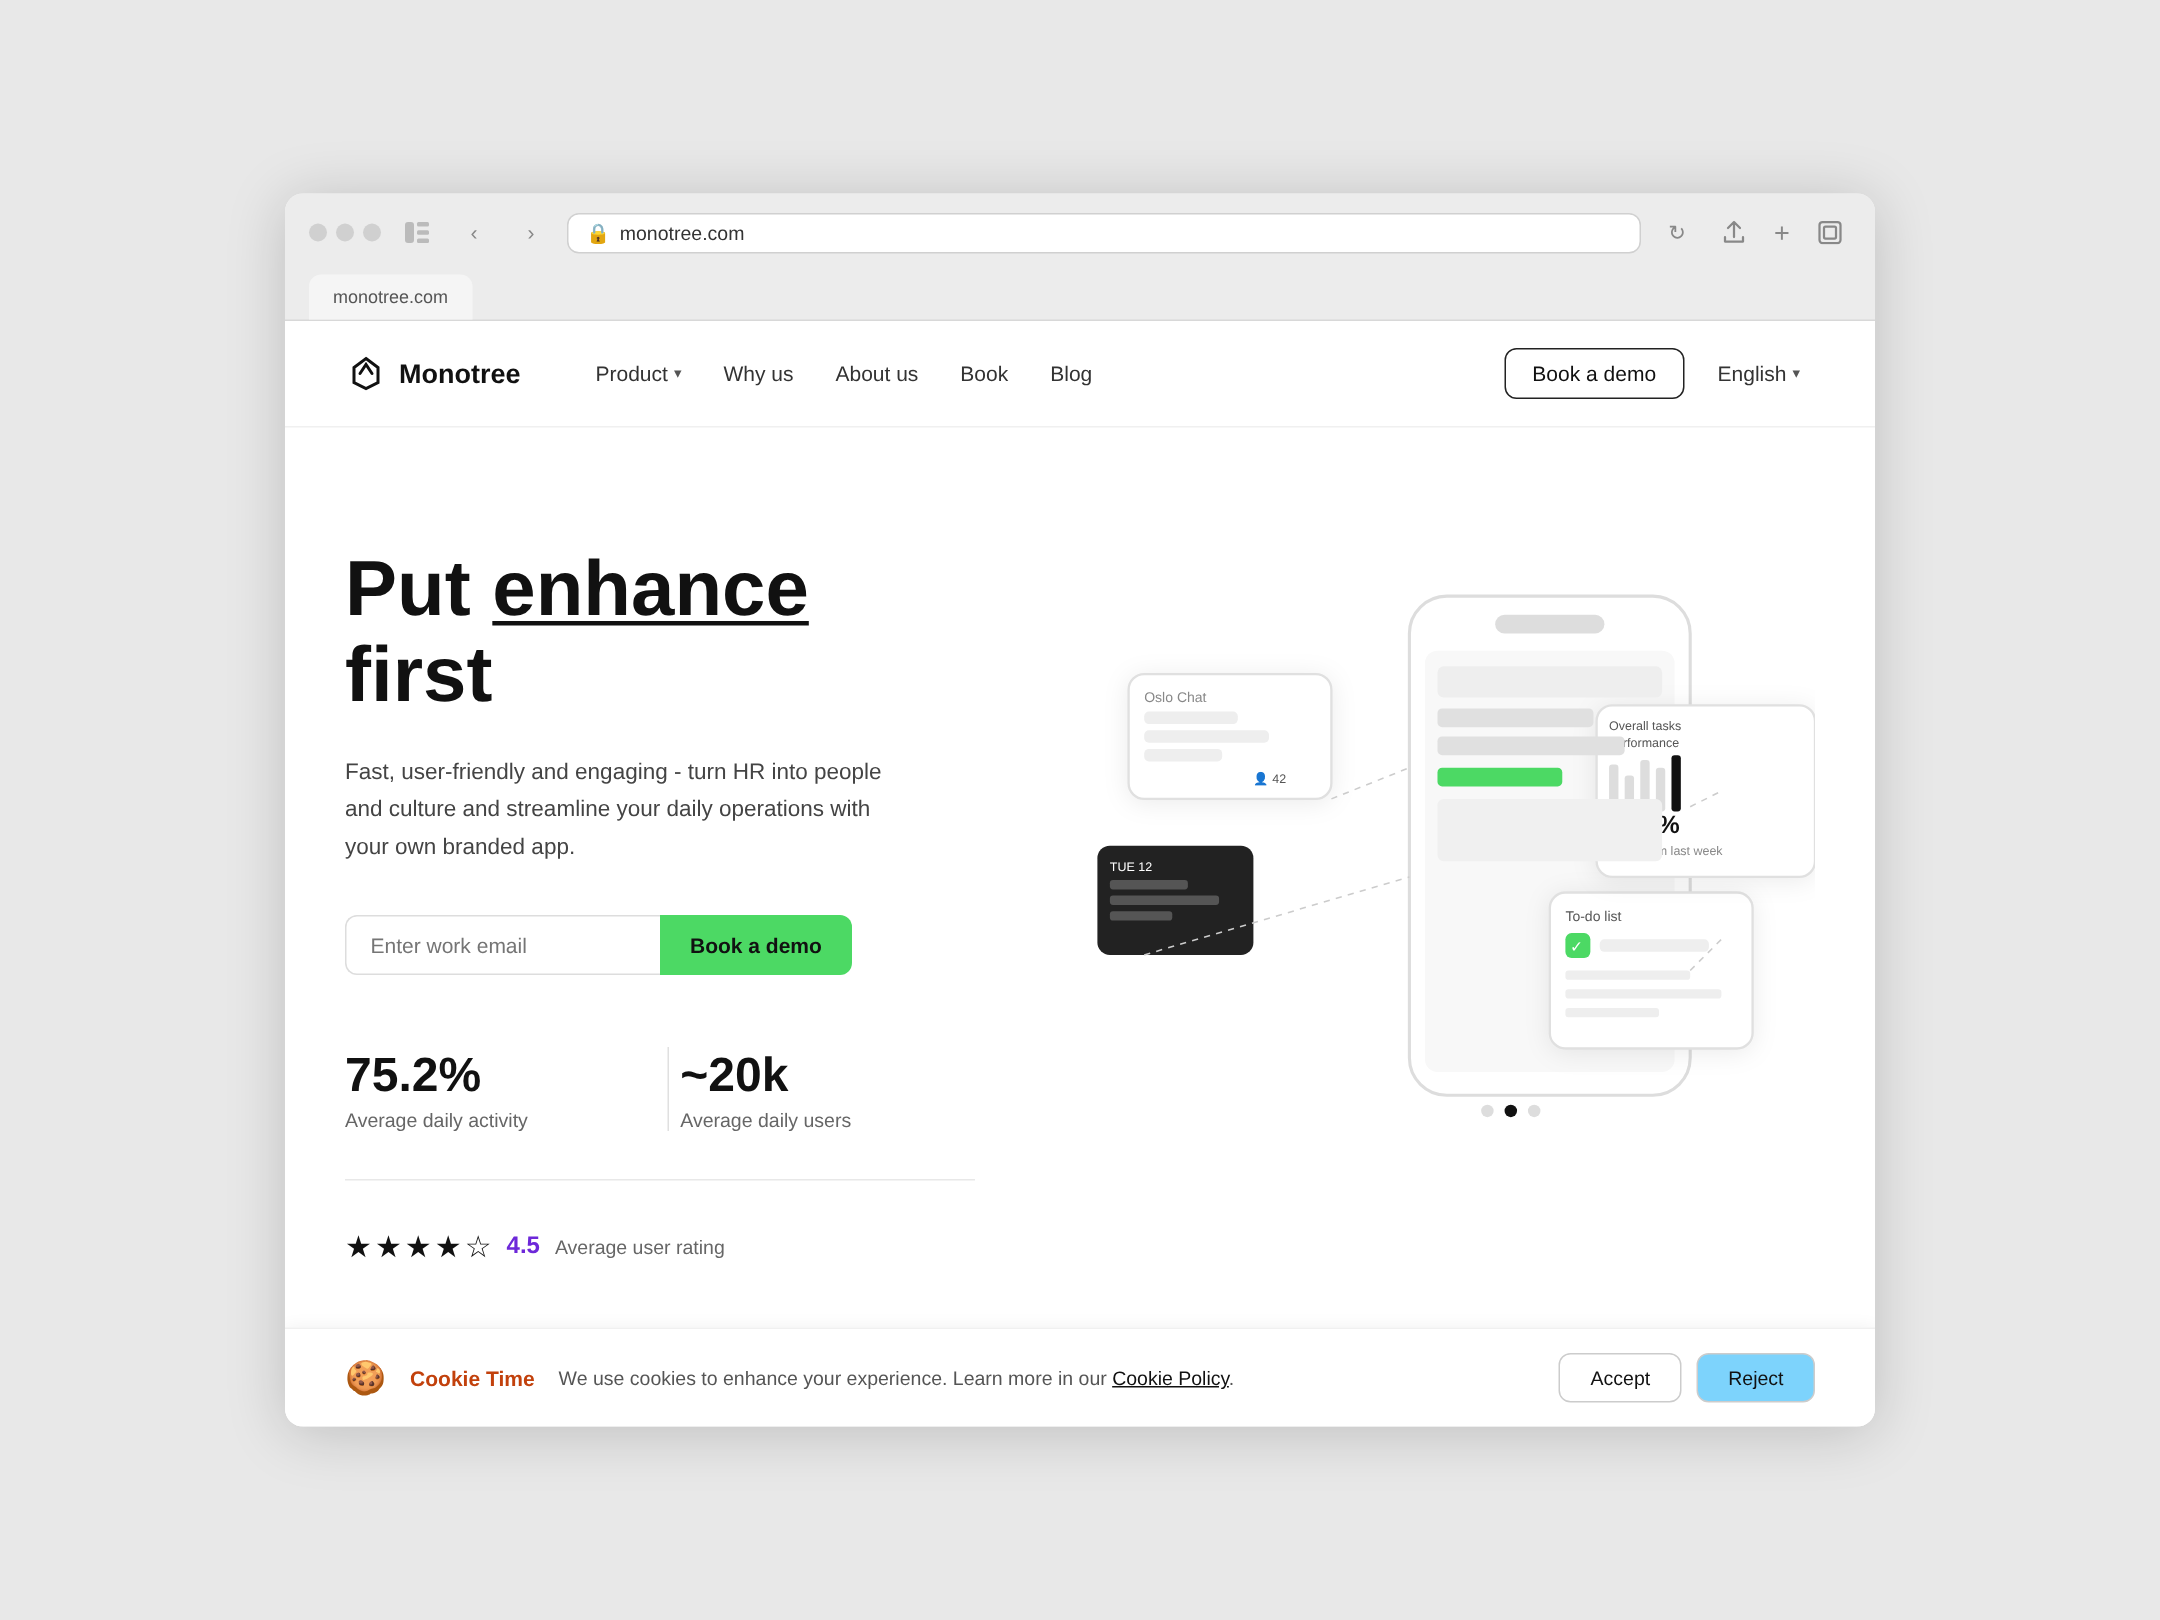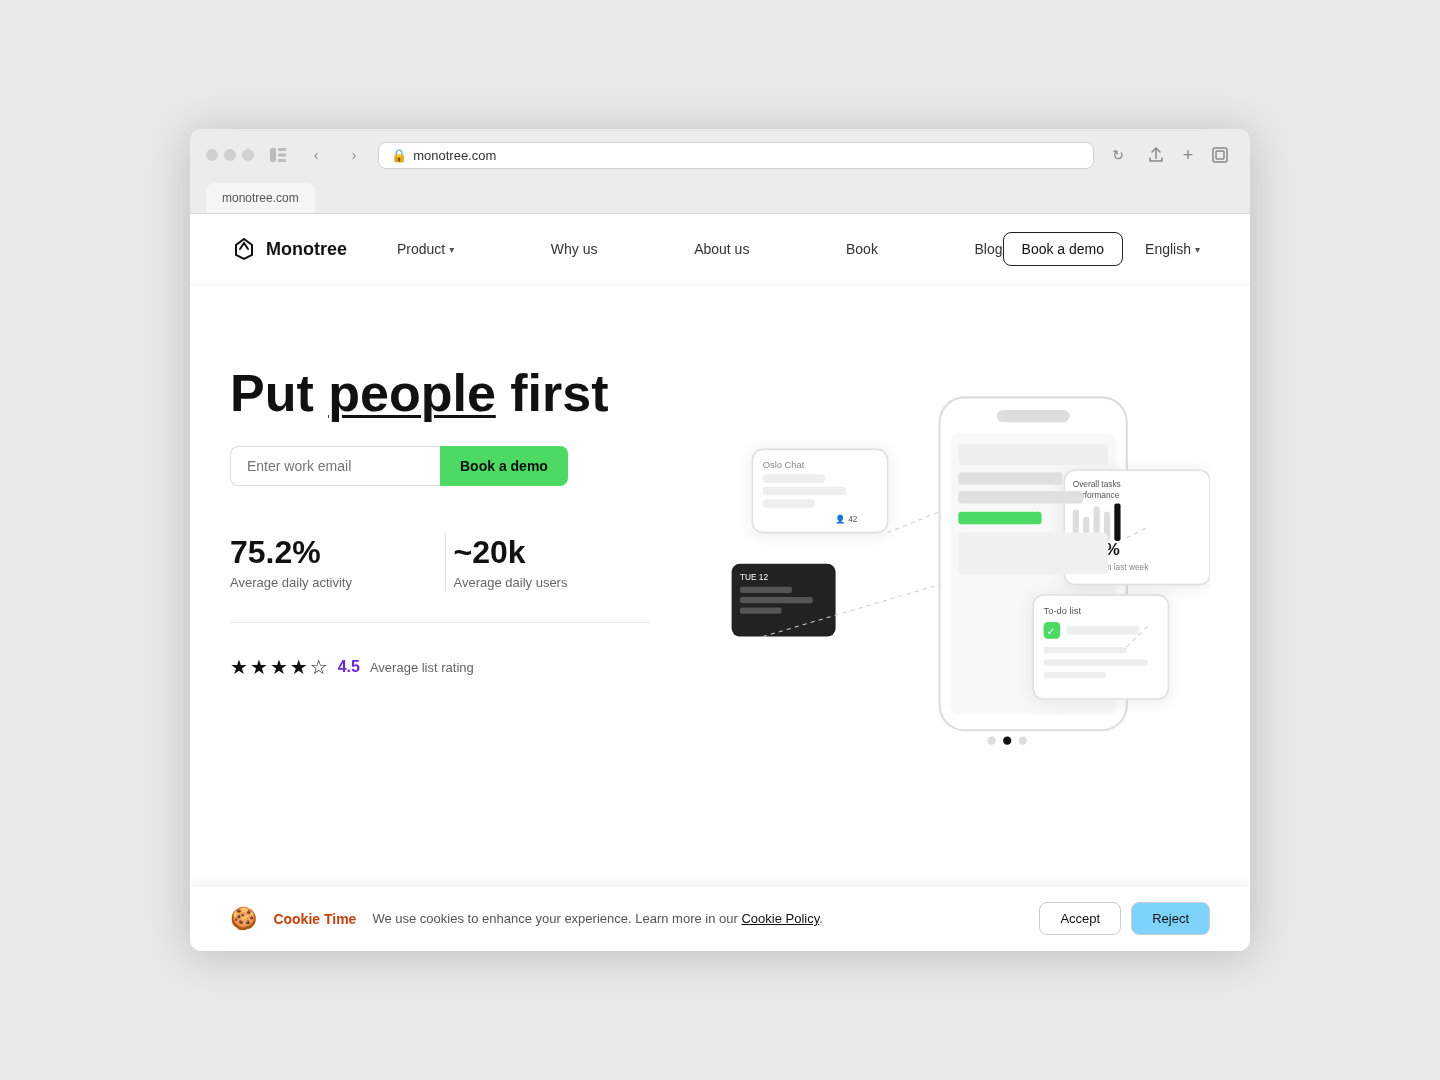--- a/index.html
+++ b/index.html
@@ -165,21 +165,20 @@
       font-size: 18px;
       font-weight: 700;
       color: #111;
     }
 
     .nav-links {
       display: flex;
       align-items: center;
       gap: 28px;
       flex: 1;
-      justify-content: space-between;
     }
 
     .nav-link {
       font-size: 14px;
       color: #333;
       text-decoration: none;
       cursor: pointer;
       display: flex;
       align-items: center;
       gap: 4px;
@@ -498,22 +497,23 @@
         <div class="lang-selector">
           <span>English</span>
           <span class="chevron-down">▾</span>
         </div>
       </div>
     </nav>
 
     <section class="hero">
       <div class="hero-left">
         <h1 class="hero-title">
-          <span>Put </span><span class="underline-word">people</span><span> first</span>
+          <span>Put </span><span class="underline-word">enhance</span><span> first</span>
         </h1>
+        <p class="hero-description">Fast, user-friendly and engaging - turn HR into people and culture and streamline your daily operations with your own branded app.</p>
         <div class="email-form">
           <input class="email-input" type="email" placeholder="Enter work email" style="">
           <button class="btn-book-demo">Book a demo</button>
         </div>
         <div class="stats">
           <div class="stat">
             <div class="stat-value">75.2%</div>
             <div class="stat-label">Average daily activity</div>
           </div>
           <div class="stat">
@@ -523,21 +523,21 @@
         </div>
         <div class="rating-row">
           <div class="stars">
             <span class="star">★</span>
             <span class="star">★</span>
             <span class="star">★</span>
             <span class="star">★</span>
             <span class="star-half">☆</span>
           </div>
           <span class="rating-value">4.5</span>
-          <span class="rating-label">Average list rating</span>
+          <span class="rating-label">Average user rating</span>
         </div>
       </div>
 
       <div class="hero-right">
         <svg class="iso-svg" viewBox="0 0 500 480" fill="none" xmlns="http://www.w3.org/2000/svg">
 
           <g transform="translate(140, 20)">
 
             <rect x="100" y="30" width="180" height="320" rx="24" fill="white" stroke="#ddd" stroke-width="2"></rect>
 

